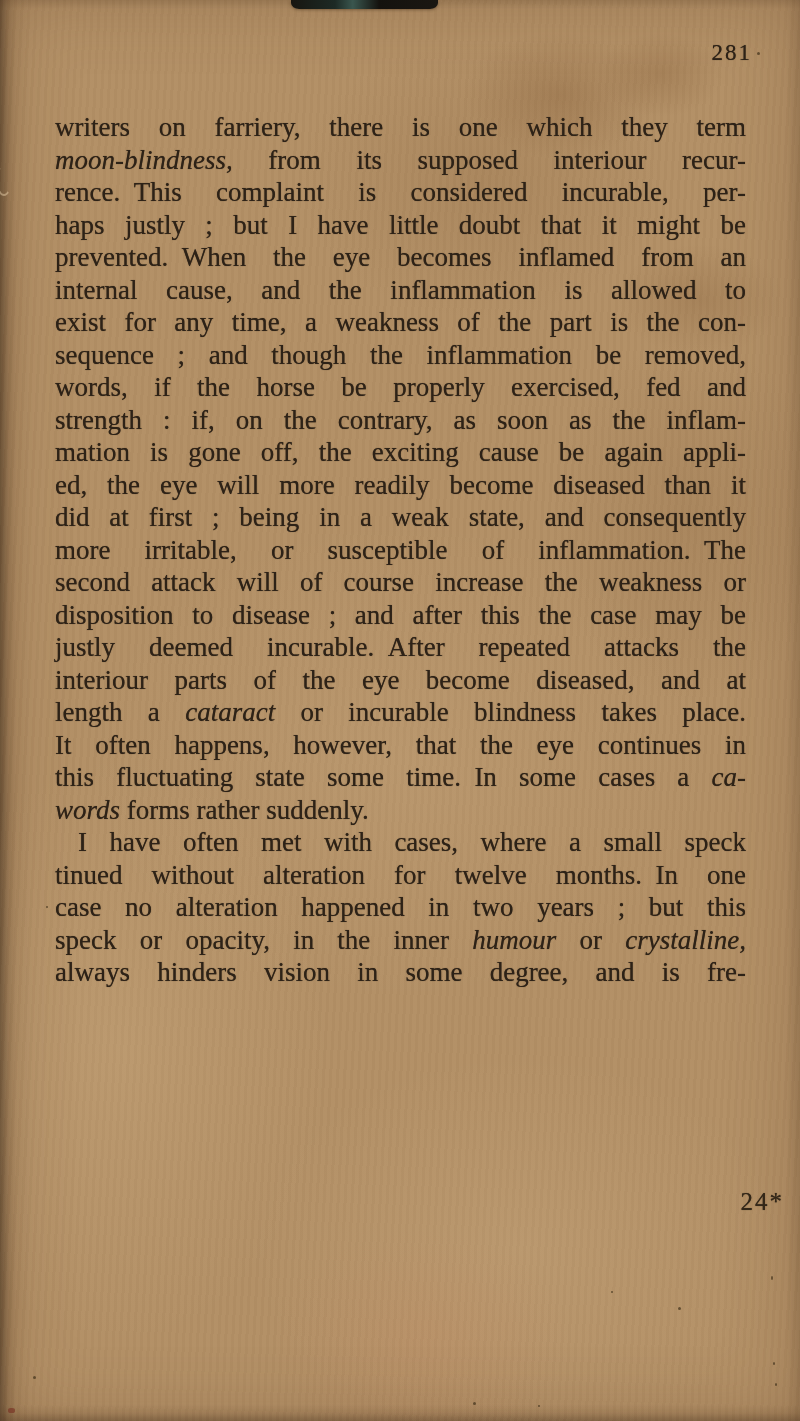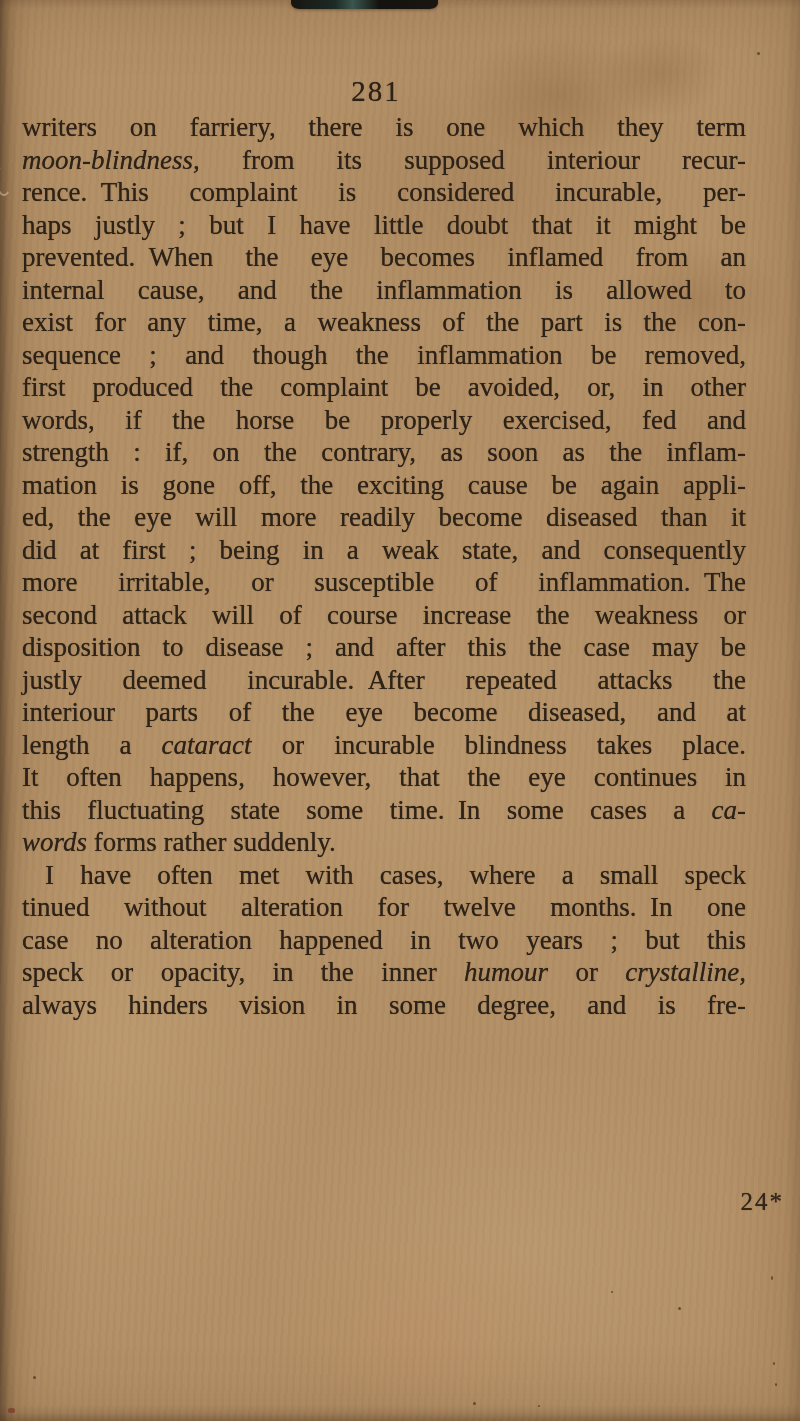--- a/index.html
+++ b/index.html
@@ -24,31 +24,30 @@
     box-shadow: inset 0 0 70px rgba(92,62,36,.28);
     font-family:"Liberation Serif","DejaVu Serif",serif;
   }
   .scan-artifact{
     position:absolute;left:291px;top:0;width:147px;height:9px;
     background:linear-gradient(90deg,#181510,#1d2a25 30%,#3a564e 42%,#14120e 60%,#1a1712);
     border-radius:0 0 8px 8px / 0 0 6px 6px;
     box-shadow:0 1px 3px rgba(60,40,20,.45);
   }
   .pagenum{
-    position:absolute;top:41px;left:0;width:752px;text-align:center;
-    font-size:29px;line-height:1;color:#2d2217;letter-spacing:2px;
+    position:absolute;top:41px;left:0;width:752px;text-align:right;
+    font-size:23px;line-height:1;color:#2d2217;letter-spacing:2px;
     text-shadow:0 0 .8px rgba(45,34,23,.85);
-    margin-top:36px;
   }
   .textblock{
     position:absolute;left:22px;top:111px;width:724px;
     color:#2d2217;font-size:27px;line-height:32.5px;
     text-shadow:0 0 .8px rgba(45,34,23,.8);
   }
-  .line{text-align:justify;text-align-last:justify;height:32.5px;}
+  .line{text-align:justify;text-align-last:justify;height:32.5px;margin-left:33px;}
   .line.last{text-align-last:left;}
   .line.indent{text-indent:23px;}
   .it{font-style:italic;}
   .sig{
     position:absolute;top:1189px;left:0;width:784px;text-align:right;
     font-size:25px;line-height:1;color:#332718;letter-spacing:2px;
     text-shadow:0 0 .8px rgba(45,34,23,.85);
   }
   .speck{position:absolute;border-radius:50%;background:#47371f;opacity:.75;}
   .crescent{
@@ -68,21 +67,20 @@
 
   <div class="textblock">
       <div class="line"><span>writers on farriery, there is one which they term</span></div>
       <div class="line"><span class="it">moon-blindness,</span><span> from its supposed interiour recur-</span></div>
       <div class="line"><span>rence. This complaint is considered incurable, per-</span></div>
       <div class="line"><span>haps justly ; but I have little doubt that it might be</span></div>
       <div class="line"><span>prevented. When the eye becomes inflamed from an</span></div>
       <div class="line"><span>internal cause, and the inflammation is allowed to</span></div>
       <div class="line"><span>exist for any time, a weakness of the part is the con-</span></div>
       <div class="line"><span>sequence ; and though the inflammation be removed,</span></div>
-      <div class="line"><span>first produced the complaint be avoided, or, in other</span></div>
       <div class="line"><span>words, if the horse be properly exercised, fed and</span></div>
       <div class="line"><span>strength : if, on the contrary, as soon as the inflam-</span></div>
       <div class="line"><span>mation is gone off, the exciting cause be again appli-</span></div>
       <div class="line"><span>ed, the eye will more readily become diseased than it</span></div>
       <div class="line"><span>did at first ; being in a weak state, and consequently</span></div>
       <div class="line"><span>more irritable, or susceptible of inflammation. The</span></div>
       <div class="line"><span>second attack will of course increase the weakness or</span></div>
       <div class="line"><span>disposition to disease ; and after this the case may be</span></div>
       <div class="line"><span>justly deemed incurable. After repeated attacks the</span></div>
       <div class="line"><span>interiour parts of the eye become diseased, and at</span></div>

